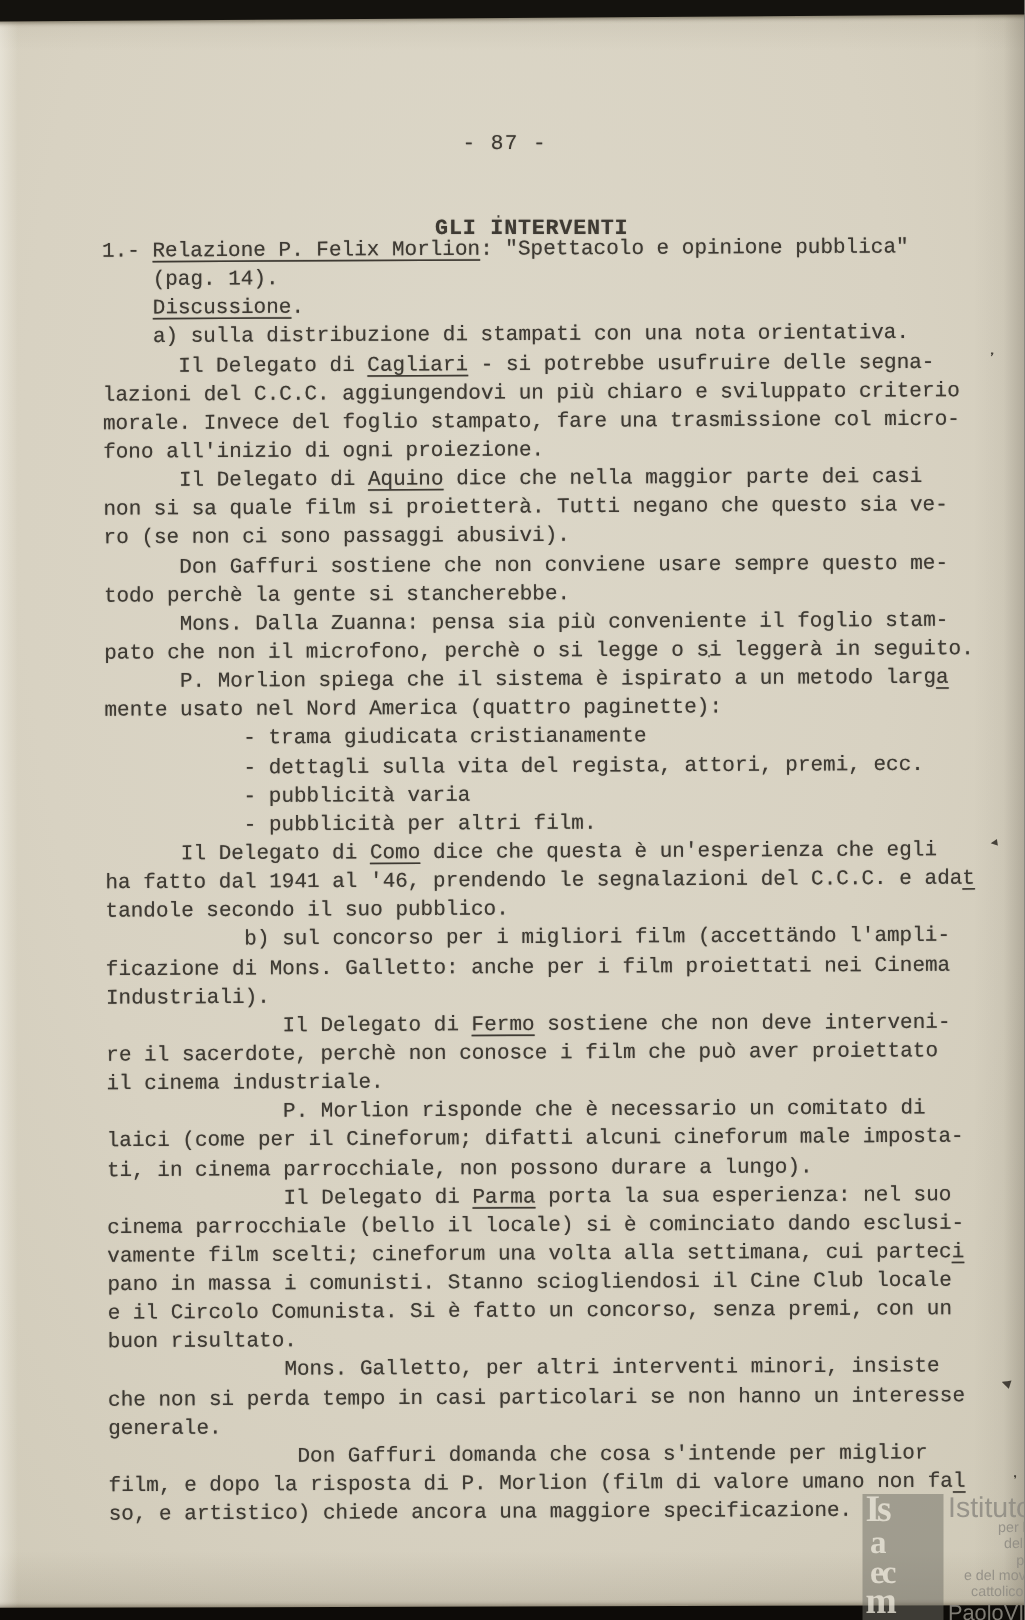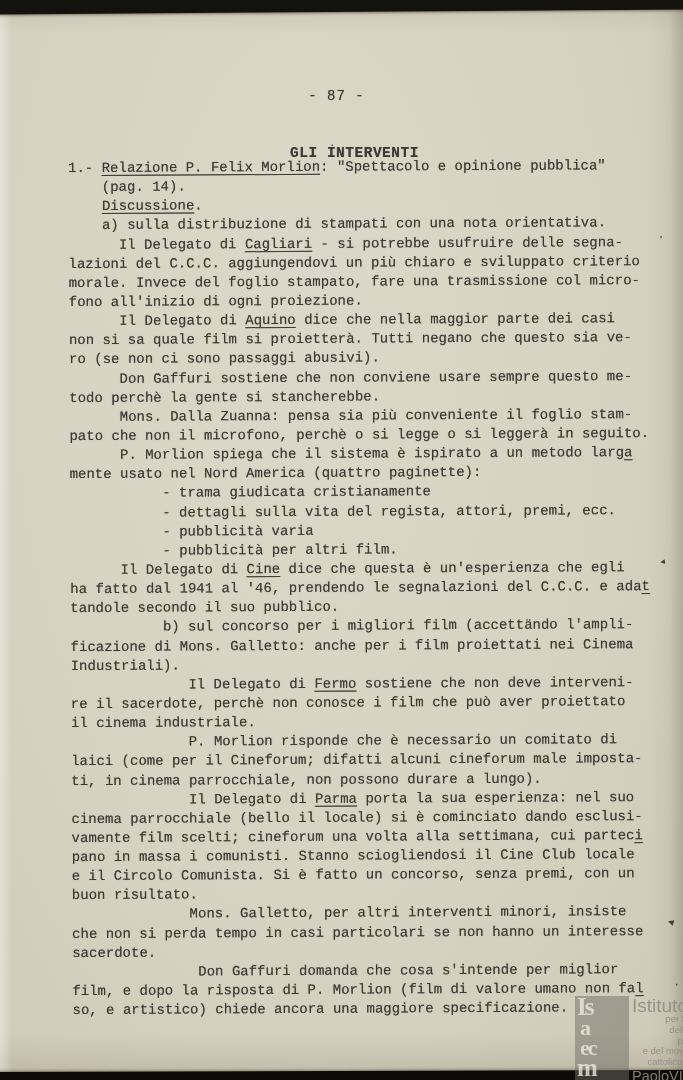--- a/index.html
+++ b/index.html
@@ -100,41 +100,41 @@
       <div class="line"><span>      Don Gaffuri sostiene che non conviene usare sempre questo me-</span></div>
       <div class="line"><span>todo perchè la gente si stancherebbe.</span></div>
       <div class="line"><span>      Mons. Dalla Zuanna: pensa sia più conveniente il foglio stam-</span></div>
       <div class="line"><span>pato che non il microfono, perchè o si legge o si leggerà in seguito.</span></div>
       <div class="line"><span>      P. Morlion spiega che il sistema è ispirato a un metodo larg</span><span class="u">a</span></div>
       <div class="line"><span>mente usato nel Nord America (quattro paginette):</span></div>
       <div class="line"><span>           - trama giudicata cristianamente</span></div>
       <div class="line"><span>           - dettagli sulla vita del regista, attori, premi, ecc.</span></div>
       <div class="line"><span>           - pubblicità varia</span></div>
       <div class="line"><span>           - pubblicità per altri film.</span></div>
-      <div class="line"><span>      Il Delegato di </span><span class="u">Cine</span><span> dice che questa è un'esperienza che egli</span></div>
+      <div class="line"><span>      Il Delegato di </span><span class="u">Como</span><span> dice che questa è un'esperienza che egli</span></div>
       <div class="line"><span>ha fatto dal 1941 al '46, prendendo le segnalazioni del C.C.C. e ada</span><span class="u">t</span></div>
       <div class="line"><span>tandole secondo il suo pubblico.</span></div>
       <div class="line"><span>           b) sul concorso per i migliori film (accettändo l'ampli-</span></div>
       <div class="line"><span>ficazione di Mons. Galletto: anche per i film proiettati nei Cinema</span></div>
       <div class="line"><span>Industriali).</span></div>
       <div class="line"><span>              Il Delegato di </span><span class="u">Fermo</span><span> sostiene che non deve interveni-</span></div>
       <div class="line"><span>re il sacerdote, perchè non conosce i film che può aver proiettato</span></div>
       <div class="line"><span>il cinema industriale.</span></div>
       <div class="line"><span>              P. Morlion risponde che è necessario un comitato di</span></div>
       <div class="line"><span>laici (come per il Cineforum; difatti alcuni cineforum male imposta-</span></div>
       <div class="line"><span>ti, in cinema parrocchiale, non possono durare a lungo).</span></div>
       <div class="line"><span>              Il Delegato di </span><span class="u">Parma</span><span> porta la sua esperienza: nel suo</span></div>
       <div class="line"><span>cinema parrocchiale (bello il locale) si è cominciato dando esclusi-</span></div>
       <div class="line"><span>vamente film scelti; cineforum una volta alla settimana, cui partec</span><span class="u">i</span></div>
       <div class="line"><span>pano in massa i comunisti. Stanno sciogliendosi il Cine Club locale</span></div>
       <div class="line"><span>e il Circolo Comunista. Si è fatto un concorso, senza premi, con un</span></div>
       <div class="line"><span>buon risultato.</span></div>
       <div class="line"><span>              Mons. Galletto, per altri interventi minori, insiste</span></div>
       <div class="line"><span>che non si perda tempo in casi particolari se non hanno un interesse</span></div>
-      <div class="line"><span>sacerdote.</span></div>
+      <div class="line"><span>generale.</span></div>
       <div class="line"><span>               Don Gaffuri domanda che cosa s'intende per miglior</span></div>
       <div class="line"><span>film, e dopo la risposta di P. Morlion (film di valore umano non fa</span><span class="u">l</span></div>
       <div class="line"><span>so, e artistico) chiede ancora una maggiore specificazione.</span></div>
     </div>
 
   <div id="margin-marks">
       <span class="mark" style="left: 657px; top: 236px; font-size: 10px; transform: rotate(15deg);">❜</span>
       <span class="mark" style="left: 659px; top: 556px; font-size: 12px; transform: rotate(-8deg);">◂</span>
       <span class="mark" style="left: 666px; top: 915px; font-size: 15px; transform: rotate(18deg);">◂</span>
       <span class="mark" style="left: 674px; top: 984px; font-size: 9px; transform: rotate(0deg);">❜</span>

